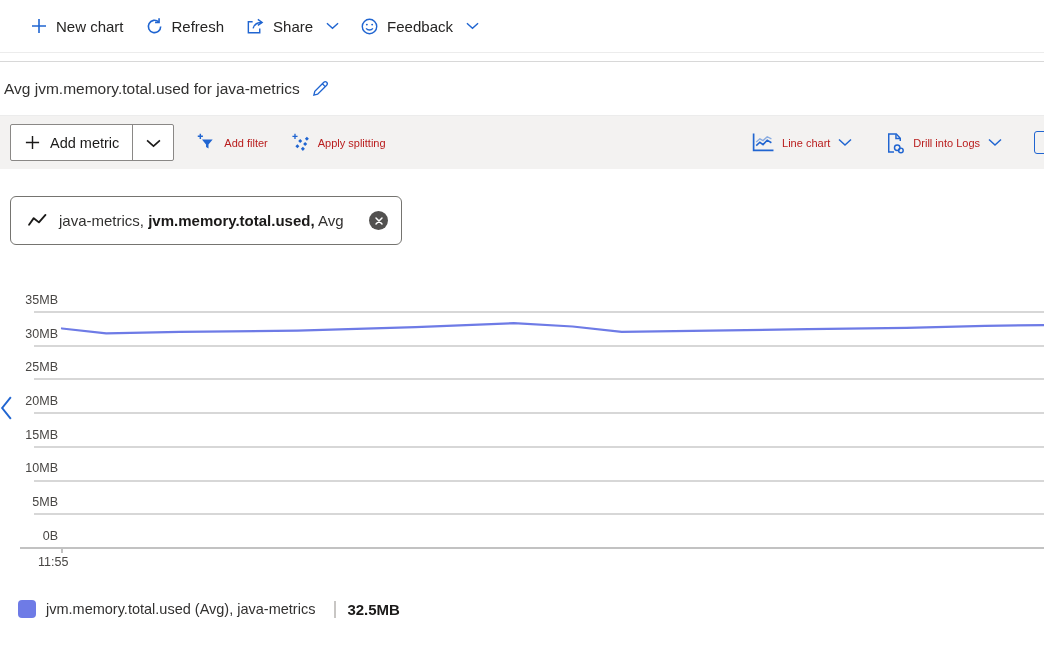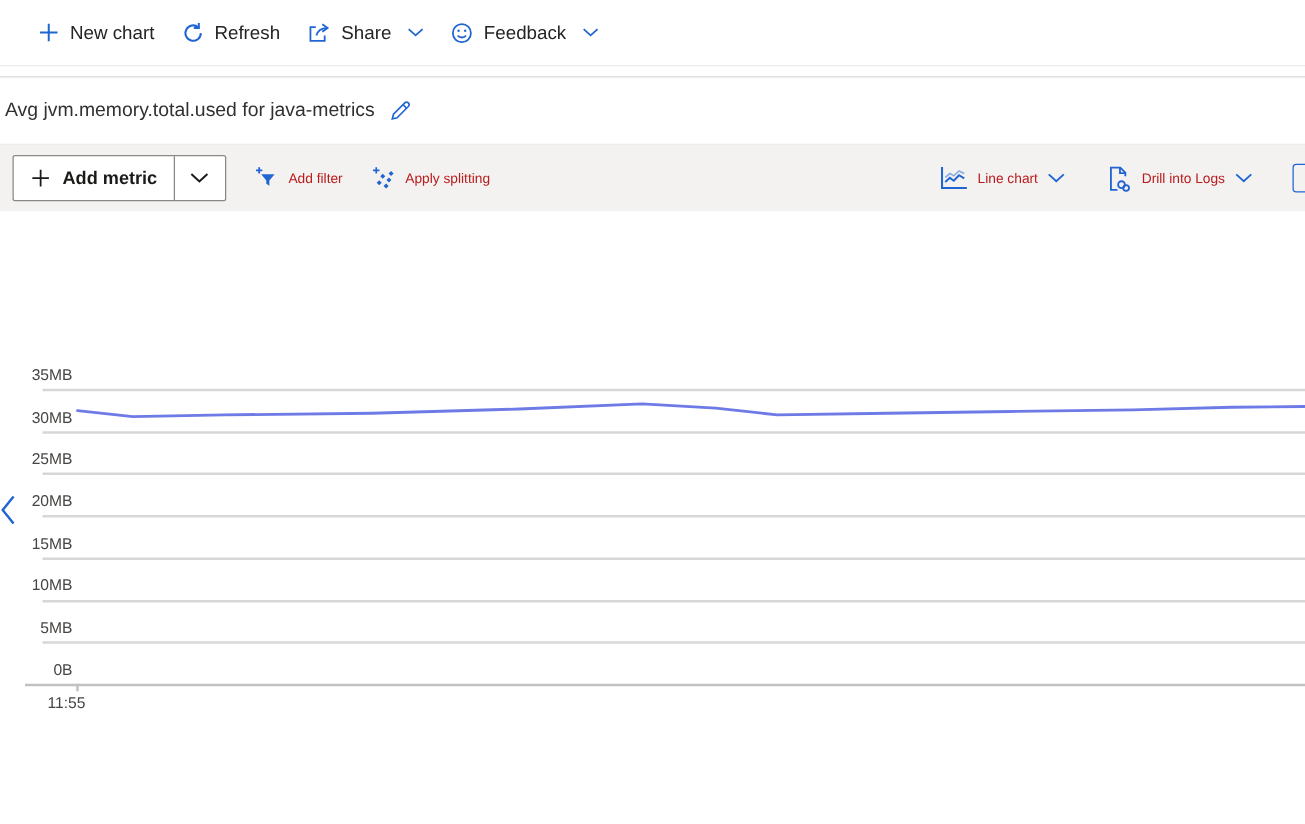--- a/index.html
+++ b/index.html
@@ -16,21 +16,21 @@
   .cmd-item .chev{margin-left:5px;}
   .hr{position:absolute;left:0;right:0;height:1px;}
   .hr1{top:52px;background:#ececec;}
   .hr2{top:61px;background:#d8d8d8;}
   .hr3{top:115px;background:#ececec;}
   
   .title-row{position:absolute;top:62px;left:0;right:0;height:53px;display:flex;align-items:center;gap:11px;padding-left:4px;font-size:15.5px;color:#323130;}
   
   .toolbar{position:absolute;top:116px;left:0;right:0;height:53px;background:#f3f2f1;display:flex;align-items:center;padding:0 0 0 10px;}
   .split-btn{display:flex;align-items:stretch;height:37px;background:#fff;border:1px solid #8a8886;border-radius:2px;box-sizing:border-box;}
-  .split-main{display:flex;align-items:center;gap:9px;padding:0 13px;font-weight:bold;font-size:14.5px;color:#1b1a19;cursor:pointer;}
+  .split-main{display:flex;align-items:center;gap:9px;padding:0 13px;font-weight:normal;font-size:14.5px;color:#1b1a19;cursor:pointer;}
   .split-divider{width:1px;background:#8a8886;}
   .split-chev{width:40px;display:flex;align-items:center;justify-content:center;color:#1b1a19;cursor:pointer;}
   .tool-btn{display:flex;align-items:center;gap:8px;font-size:11px;color:#b91c1c;cursor:pointer;}
   .tb-left{display:flex;align-items:center;gap:23px;}
   .tb-right{margin-left:auto;display:flex;align-items:center;gap:32px;}
   .partial-icon{width:22px;height:21px;border:1.6px solid var(--accent);border-radius:3px;flex:none;margin-right:-14px;}
   
   .pill{position:absolute;left:10px;top:196px;width:392px;height:49px;box-sizing:border-box;background:#fff;border:1px solid #757470;border-radius:6px;display:flex;align-items:center;gap:11px;padding:0 13px 0 16px;}
   .pill-text{font-size:15px;color:#323130;white-space:nowrap;}
   .pill-text b{color:#1b1a19;}
@@ -192,20 +192,37 @@
         <span class="icon chev">
           <svg width="14" height="9" viewBox="0 0 14 8" fill="none" stroke="currentColor" stroke-width="1.5">
               <path d="M1 1l6 5.5L13 1"></path>
             </svg>
         </span>
       </div>
       <div class="partial-icon"></div>
     </div>
   </div>
 
+  <div class="pill">
+    <span class="icon dark">
+      <svg width="21" height="15" viewBox="0 0 22 16" fill="none" stroke="#1b1a19" stroke-width="2" stroke-linecap="round" stroke-linejoin="round">
+          <path d="M2 12.5l5-7 5.5 4.5 7-8"></path>
+        </svg>
+    </span>
+    <span class="pill-text"><span>java-metrics,</span>
+      <b>jvm.memory.total.used,</b>
+      <span>Avg</span></span>
+    <span class="pill-close">
+      <span>
+        <svg width="10" height="10" viewBox="0 0 10 10" stroke="#fff" stroke-width="1.5" stroke-linecap="round">
+            <path d="M2 2l6 6M8 2L2 8"></path>
+          </svg>
+      </span>
+    </span>
+  </div>
 
   <div class="collapse">
     <svg width="13" height="28" viewBox="0 0 12 24" fill="none" stroke="currentColor" stroke-width="1.8">
         <path d="M10 2L2 12l8 10"></path>
       </svg>
   </div>
 
   <div>
     <div class="ytick" style="top:293px">35MB</div>
     <div class="gline" style="top:311px"></div>
@@ -223,14 +240,19 @@
     <div class="gline" style="top:513px"></div>
     <div class="ytick" style="top:529px">0B</div>
     <div class="gline base" style="top:547px"></div>
     <div class="xtick-mark"></div>
     <div class="xtick">11:55</div>
     <svg class="series-svg" width="1044" height="659" viewBox="0 0 1044 659">
       <polyline fill="none" stroke="#6e7be6" stroke-width="2.25" stroke-linecap="round" stroke-linejoin="round" points="62.0,328.5 106.2,333.3 179.8,331.9 297.7,330.6 415.5,327.2 513.7,323.1 572.6,326.5 621.7,331.9 710.1,330.6 808.3,329.2 906.5,327.9 985.1,325.8 1044.0,325.2"></polyline>
     </svg>
   </div>
 
+  <div class="legend">
+    <span class="swatch" style="background: rgb(110, 123, 230);"></span>
+    <span class="legend-label">jvm.memory.total.used (Avg), java-metrics</span>
+    <span class="legend-value">32.5MB</span>
+  </div>
 
 </div>
 
 </body></html>

